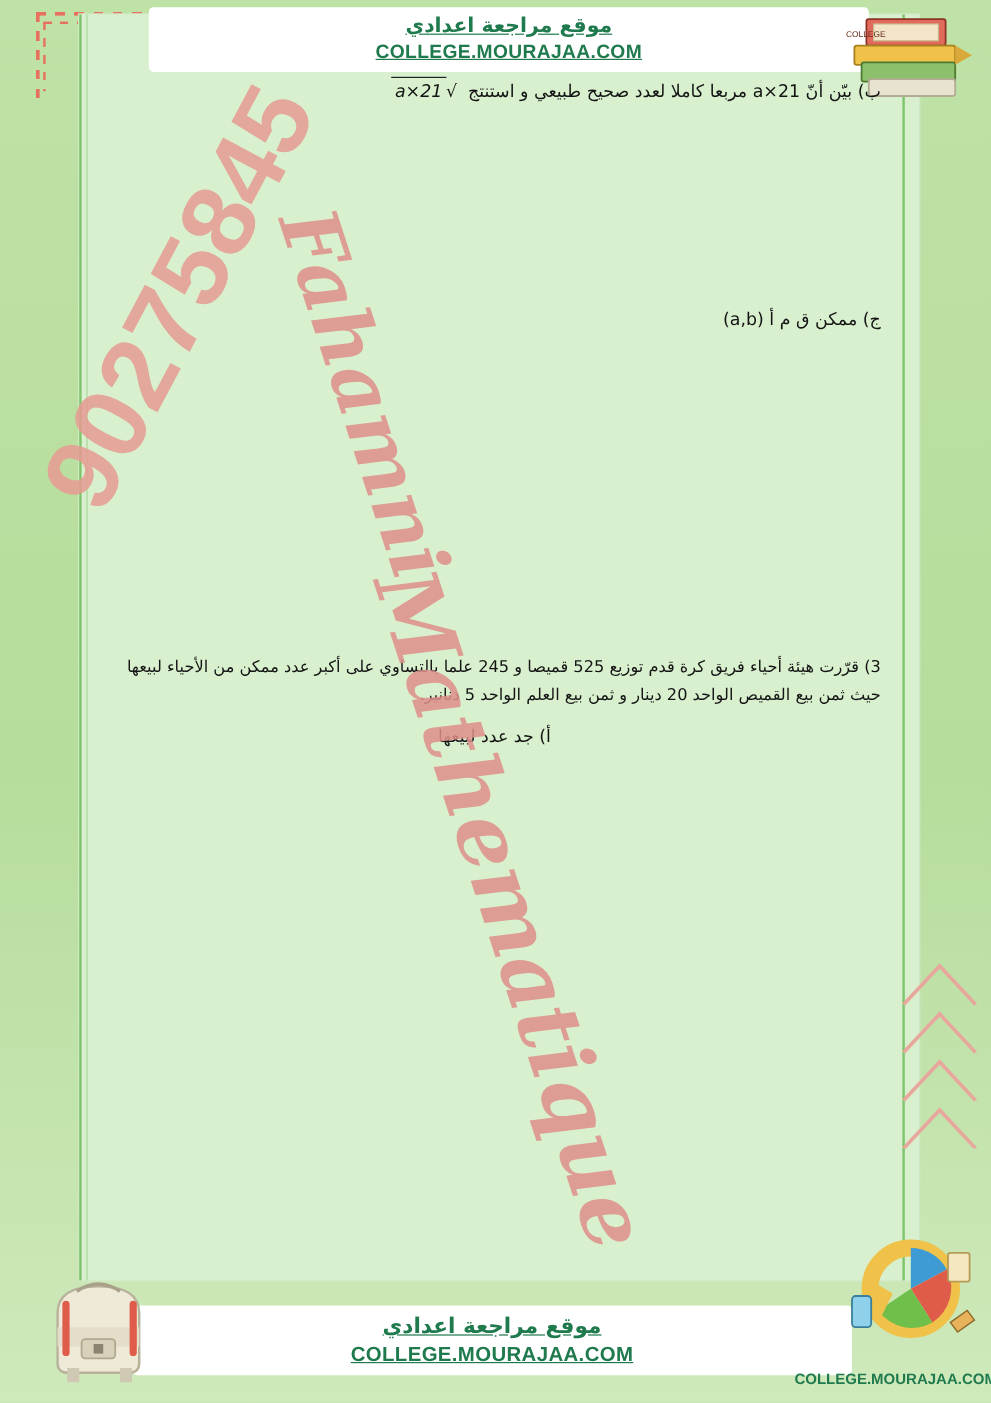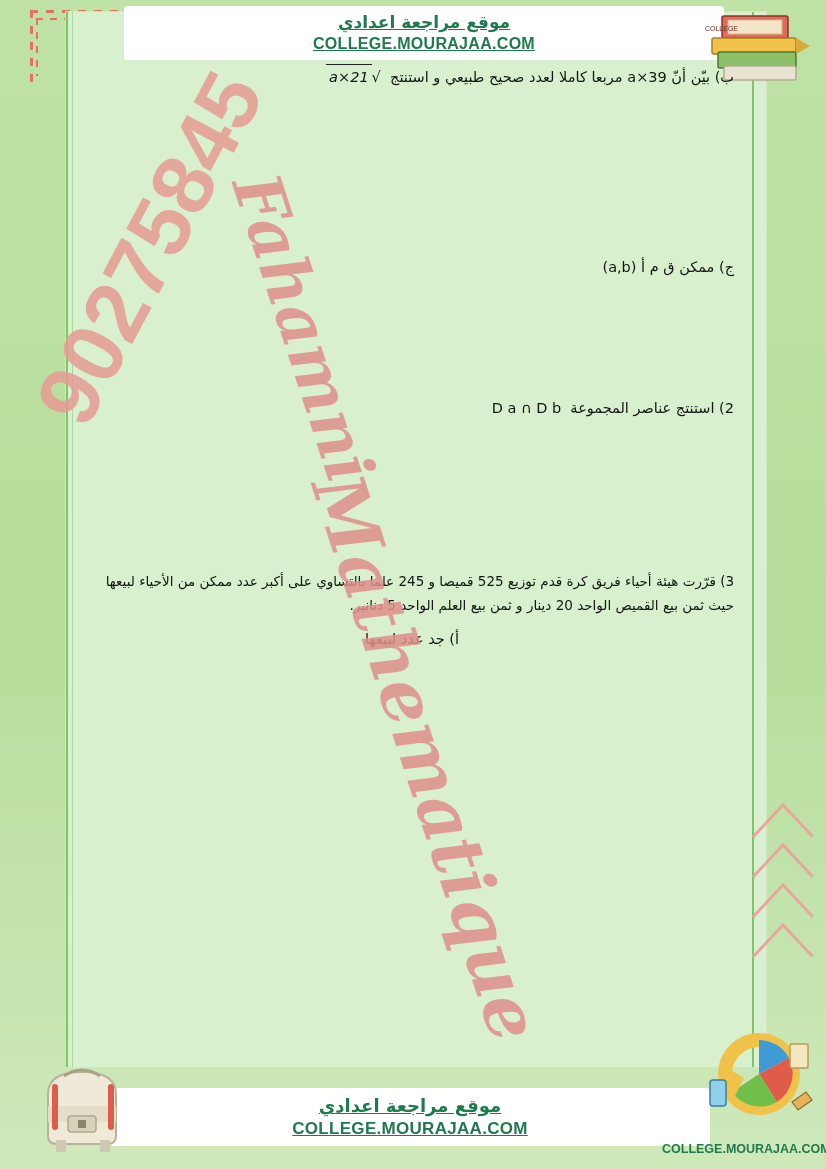--- a/index.html
+++ b/index.html
@@ -184,21 +184,21 @@
     <rect x="8" y="30" width="84" height="16" rx="2" fill="#f0c24a" stroke="#a8801c" stroke-width="1.5"></rect>
     <rect x="14" y="44" width="78" height="16" rx="2" fill="#8dc06a" stroke="#4d7a33" stroke-width="1.5"></rect>
     <rect x="20" y="58" width="72" height="14" rx="2" fill="#e8e2d0" stroke="#b2ab93" stroke-width="1.5"></rect>
     <path d="M92 30 l14 8 -14 8 z" fill="#d9a93b"></path>
     <text x="34" y="23" font-size="7" fill="#6b2a20" font-family="Liberation Sans, sans-serif">COLLEGE</text>
   </svg>
 
   <div class="content">
 
     <div class="q">
-      <span>ب) بيّن أنّ 39×a  مربعا كاملا لعدد صحيح طبيعي و استنتج</span>
+      <span>ب) بيّن أنّ 21×a  مربعا كاملا لعدد صحيح طبيعي و استنتج</span>
       &nbsp;<span class="frac-root">
         <span class="radic">√</span><span class="sqrt mathit">21×a</span>
       </span>
     </div>
 
     <div class="gap-m"></div>
     <div class="dots"></div>
     <div class="dots"></div>
     <div class="dots"></div>
     <div class="dots"></div>
@@ -207,24 +207,20 @@
     <div class="gap-m"></div>
     <div class="q">
       <span>ج) ممكن ق م أ (a,b)</span>
     </div>
     <div class="gap-m"></div>
     <div class="dots"></div>
     <div class="dots"></div>
     <div class="dots"></div>
 
     <div class="gap-m"></div>
-    <div class="q">
-      <span>2) استنتج عناصر المجموعة</span>
-      &nbsp;<span class="mathit">D a ∩ D b</span>
-    </div>
     <div class="gap-m"></div>
     <div class="dots"></div>
     <div class="gap-s"></div>
     <div class="dots"></div>
     <div class="gap-s"></div>
     <div class="dots"></div>
 
     <div class="gap-l"></div>
     <div class="q small">
       <span>3) قرّرت هيئة أحياء فريق كرة قدم توزيع 525 قميصا و 245  علما بالتساوي على أكبر عدد ممكن من الأحياء لبيعها حيث ثمن بيع القميص الواحد 20 دينار و ثمن بيع العلم الواحد 5 دنانير.</span>

